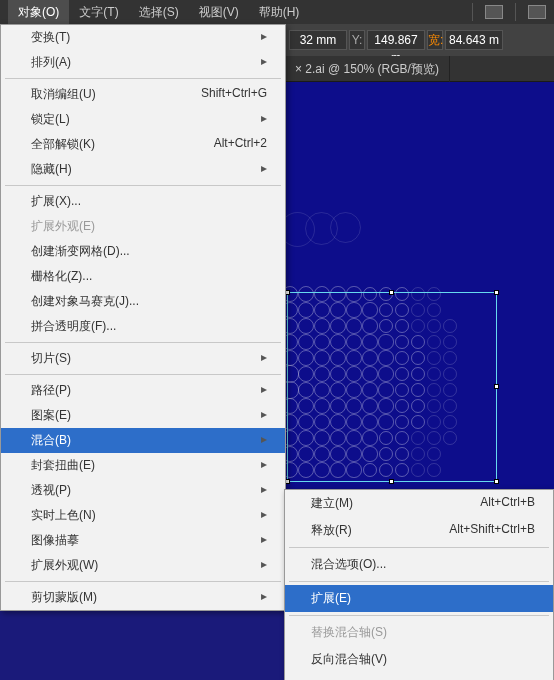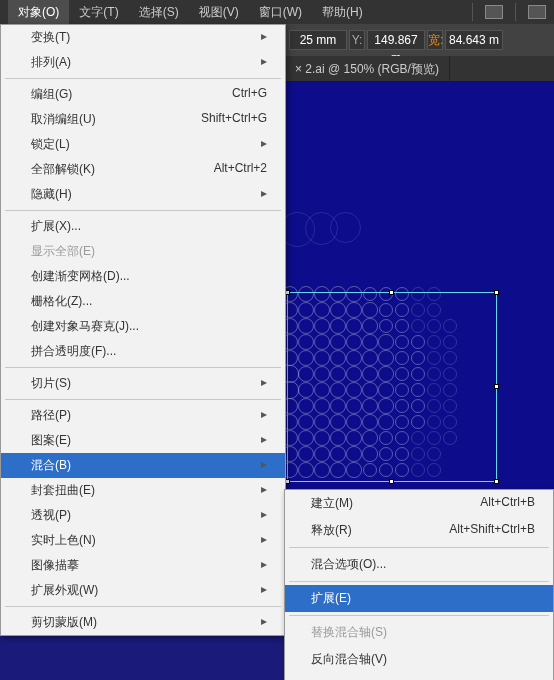--- a/index.html
+++ b/index.html
@@ -34,34 +34,33 @@
 .arrow{color:#555;}
 </style>
 </head>
 <body>
 
 <div class="menubar">
   <div class="menu active">对象(O)</div>
   <div class="menu">文字(T)</div>
   <div class="menu">选择(S)</div>
   <div class="menu">视图(V)</div>
-  <div class="menu">窗口(W)</div>
   <div class="menu">帮助(H)</div>
   <div class="right">
     <span class="sep"></span>
     <span class="ico"></span>
     <span class="sep"></span>
     <span class="ico"></span>
   </div>
 </div>
 
 <div class="canvas"></div>
 
 <div class="darkbar">
-  <div class="field">25 mm</div>
+  <div class="field">32 mm</div>
   <div class="lbl">Y:</div>
   <div class="field">149.867 m</div>
   <div class="lbl orange">宽:</div>
   <div class="field">84.643 m</div>
 </div>
 
 <div class="tabbar">
   <div class="tab">
     <span>×</span>
     <span>2.ai @ 150% (RGB/预览)</span>
@@ -215,45 +214,41 @@
   <div class="item">
       <span>变换(T)</span>
       <span class="arrow">▸</span>
     </div>
   <div class="item">
       <span>排列(A)</span>
       <span class="arrow">▸</span>
     </div>
   <div class="sep"></div>
   <div class="item">
-      <span>编组(G)</span>
-      <span>Ctrl+G</span>
-    </div>
-  <div class="item">
       <span>取消编组(U)</span>
       <span>Shift+Ctrl+G</span>
     </div>
   <div class="item">
       <span>锁定(L)</span>
       <span class="arrow">▸</span>
     </div>
   <div class="item">
       <span>全部解锁(K)</span>
       <span>Alt+Ctrl+2</span>
     </div>
   <div class="item">
       <span>隐藏(H)</span>
       <span class="arrow">▸</span>
     </div>
   <div class="sep"></div>
   <div class="item">
       <span>扩展(X)...</span>
     </div>
   <div class="item disabled">
-      <span>显示全部(E)</span>
+      <span>扩展外观(E)</span>
     </div>
   <div class="item">
       <span>创建渐变网格(D)...</span>
     </div>
   <div class="item">
       <span>栅格化(Z)...</span>
     </div>
   <div class="item">
       <span>创建对象马赛克(J)...</span>
     </div>

